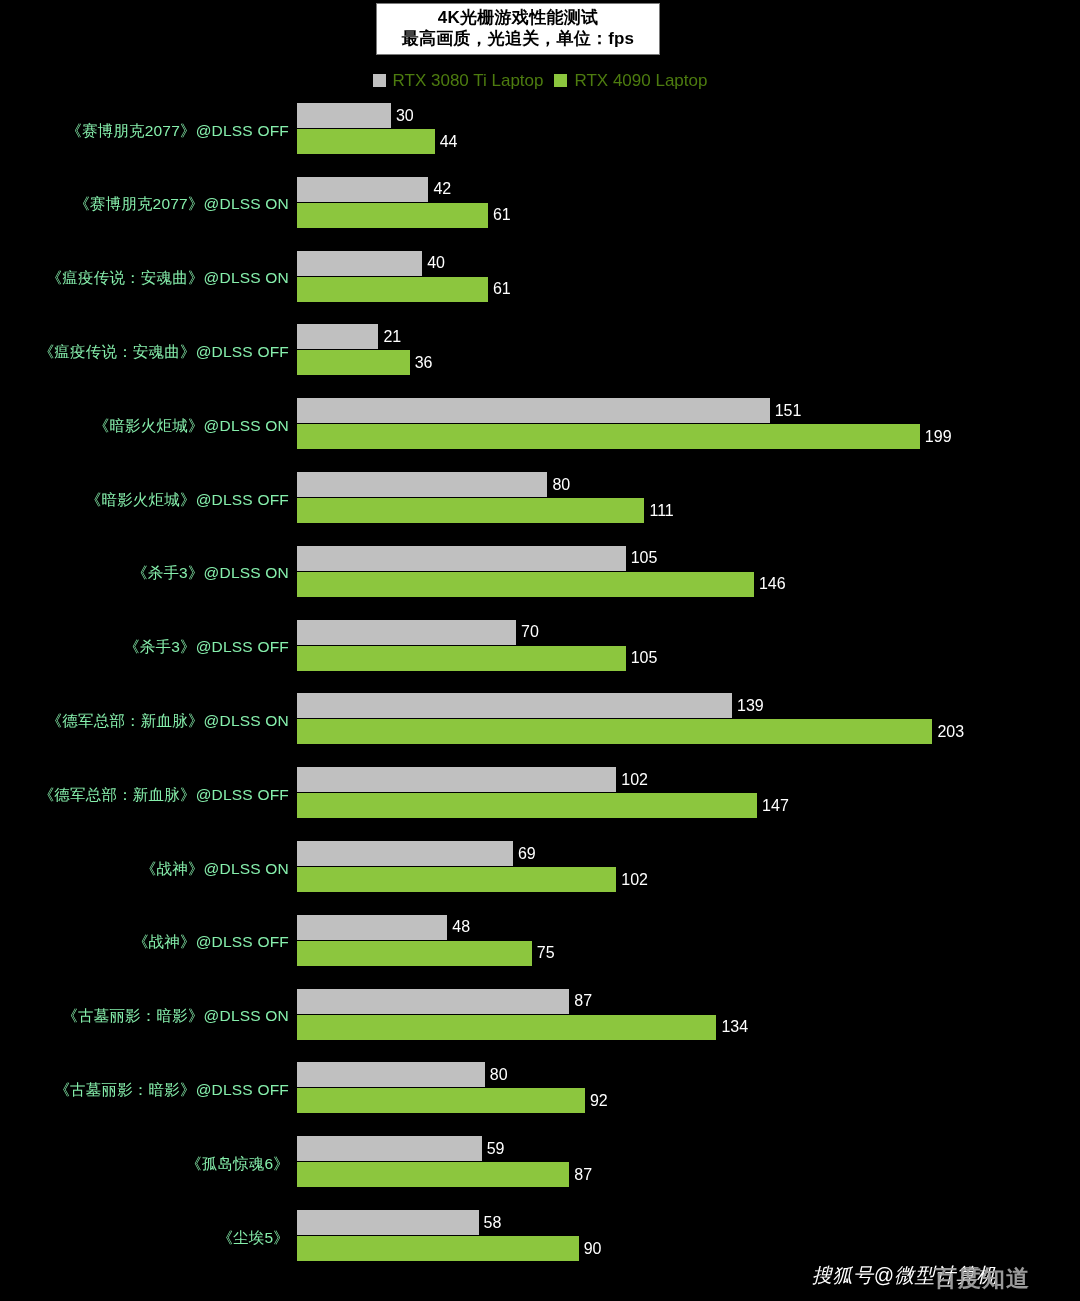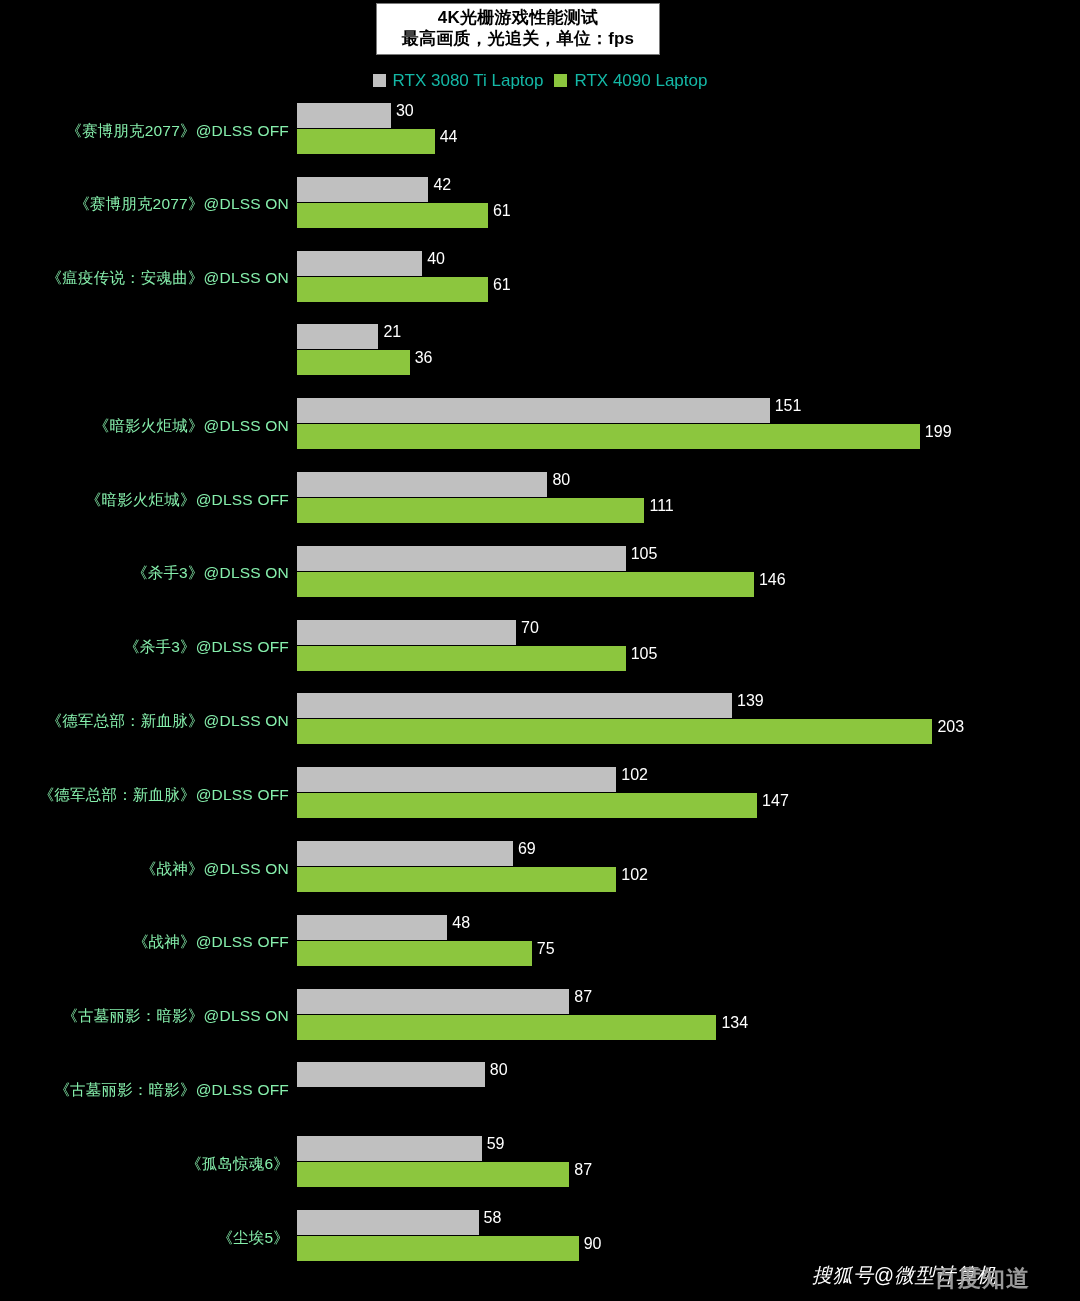--- a/index.html
+++ b/index.html
@@ -60,21 +60,21 @@
     gap: 7px;
     white-space: nowrap;
   }
   .legend-swatch {
     width: 13px;
     height: 13px;
     display: inline-block;
   }
   .legend-label {
     font-size: 17px;
-    color: #14b8a6;
+    color: #4d7c0f;
     line-height: 1;
   }
 
   
   #plot {
     position: absolute;
     left: 0;
     top: 100px;
     width: 1080px;
     height: 1180px;
@@ -95,21 +95,21 @@
     justify-content: flex-end;
     font-size: 15.5px;
     color: #86efac;
     white-space: nowrap;
     letter-spacing: 0.2px;
   }
   .bar-row {
     position: absolute;
     left: 297px;
     display: flex;
-    align-items: flex-start;
+    align-items: center;
   }
   .bar-row.row-a { top: 3px; }
   .bar-row.row-b { top: 29px; }
   .bar {
     height: 25px;
     display: block;
   }
   .bar.gray  { background: #c0c0c0; }
   .bar.green { background: #8cc63e; }
   .bar-value {
@@ -191,20 +191,21 @@
       <div class="bar-row row-a">
         <span class="bar gray" style="width: 125.2px; background: rgb(192, 192, 192);"></span>
         <span class="bar-value">40</span>
       </div>
       <div class="bar-row row-b">
         <span class="bar green" style="width: 190.93px; background: rgb(140, 198, 62);"></span>
         <span class="bar-value">61</span>
       </div>
     </div>
     <div class="group" style="top: 221.4px;">
+      <div class="cat-label">《瘟疫传说：安魂曲》@DLSS OFF</div>
       <div class="bar-row row-a">
         <span class="bar gray" style="width: 81.38px; background: rgb(192, 192, 192);"></span>
         <span class="bar-value">21</span>
       </div>
       <div class="bar-row row-b">
         <span class="bar green" style="width: 112.68px; background: rgb(140, 198, 62);"></span>
         <span class="bar-value">36</span>
       </div>
     </div>
     <div class="group" style="top: 295.2px;">
@@ -305,20 +306,24 @@
         <span class="bar green" style="width: 419.42px; background: rgb(140, 198, 62);"></span>
         <span class="bar-value">134</span>
       </div>
     </div>
     <div class="group" style="top: 959.4px;">
       <div class="cat-label">《古墓丽影：暗影》@DLSS OFF</div>
       <div class="bar-row row-a">
         <span class="bar gray" style="width: 187.8px; background: rgb(192, 192, 192);"></span>
         <span class="bar-value">80</span>
       </div>
+      <div class="bar-row row-b">
+        <span class="bar green" style="width: 287.96px; background: rgb(140, 198, 62);"></span>
+        <span class="bar-value">92</span>
+      </div>
     </div>
     <div class="group" style="top: 1033.2px;">
       <div class="cat-label">《孤岛惊魂6》</div>
       <div class="bar-row row-a">
         <span class="bar gray" style="width: 184.67px; background: rgb(192, 192, 192);"></span>
         <span class="bar-value">59</span>
       </div>
       <div class="bar-row row-b">
         <span class="bar green" style="width: 272.31px; background: rgb(140, 198, 62);"></span>
         <span class="bar-value">87</span>

